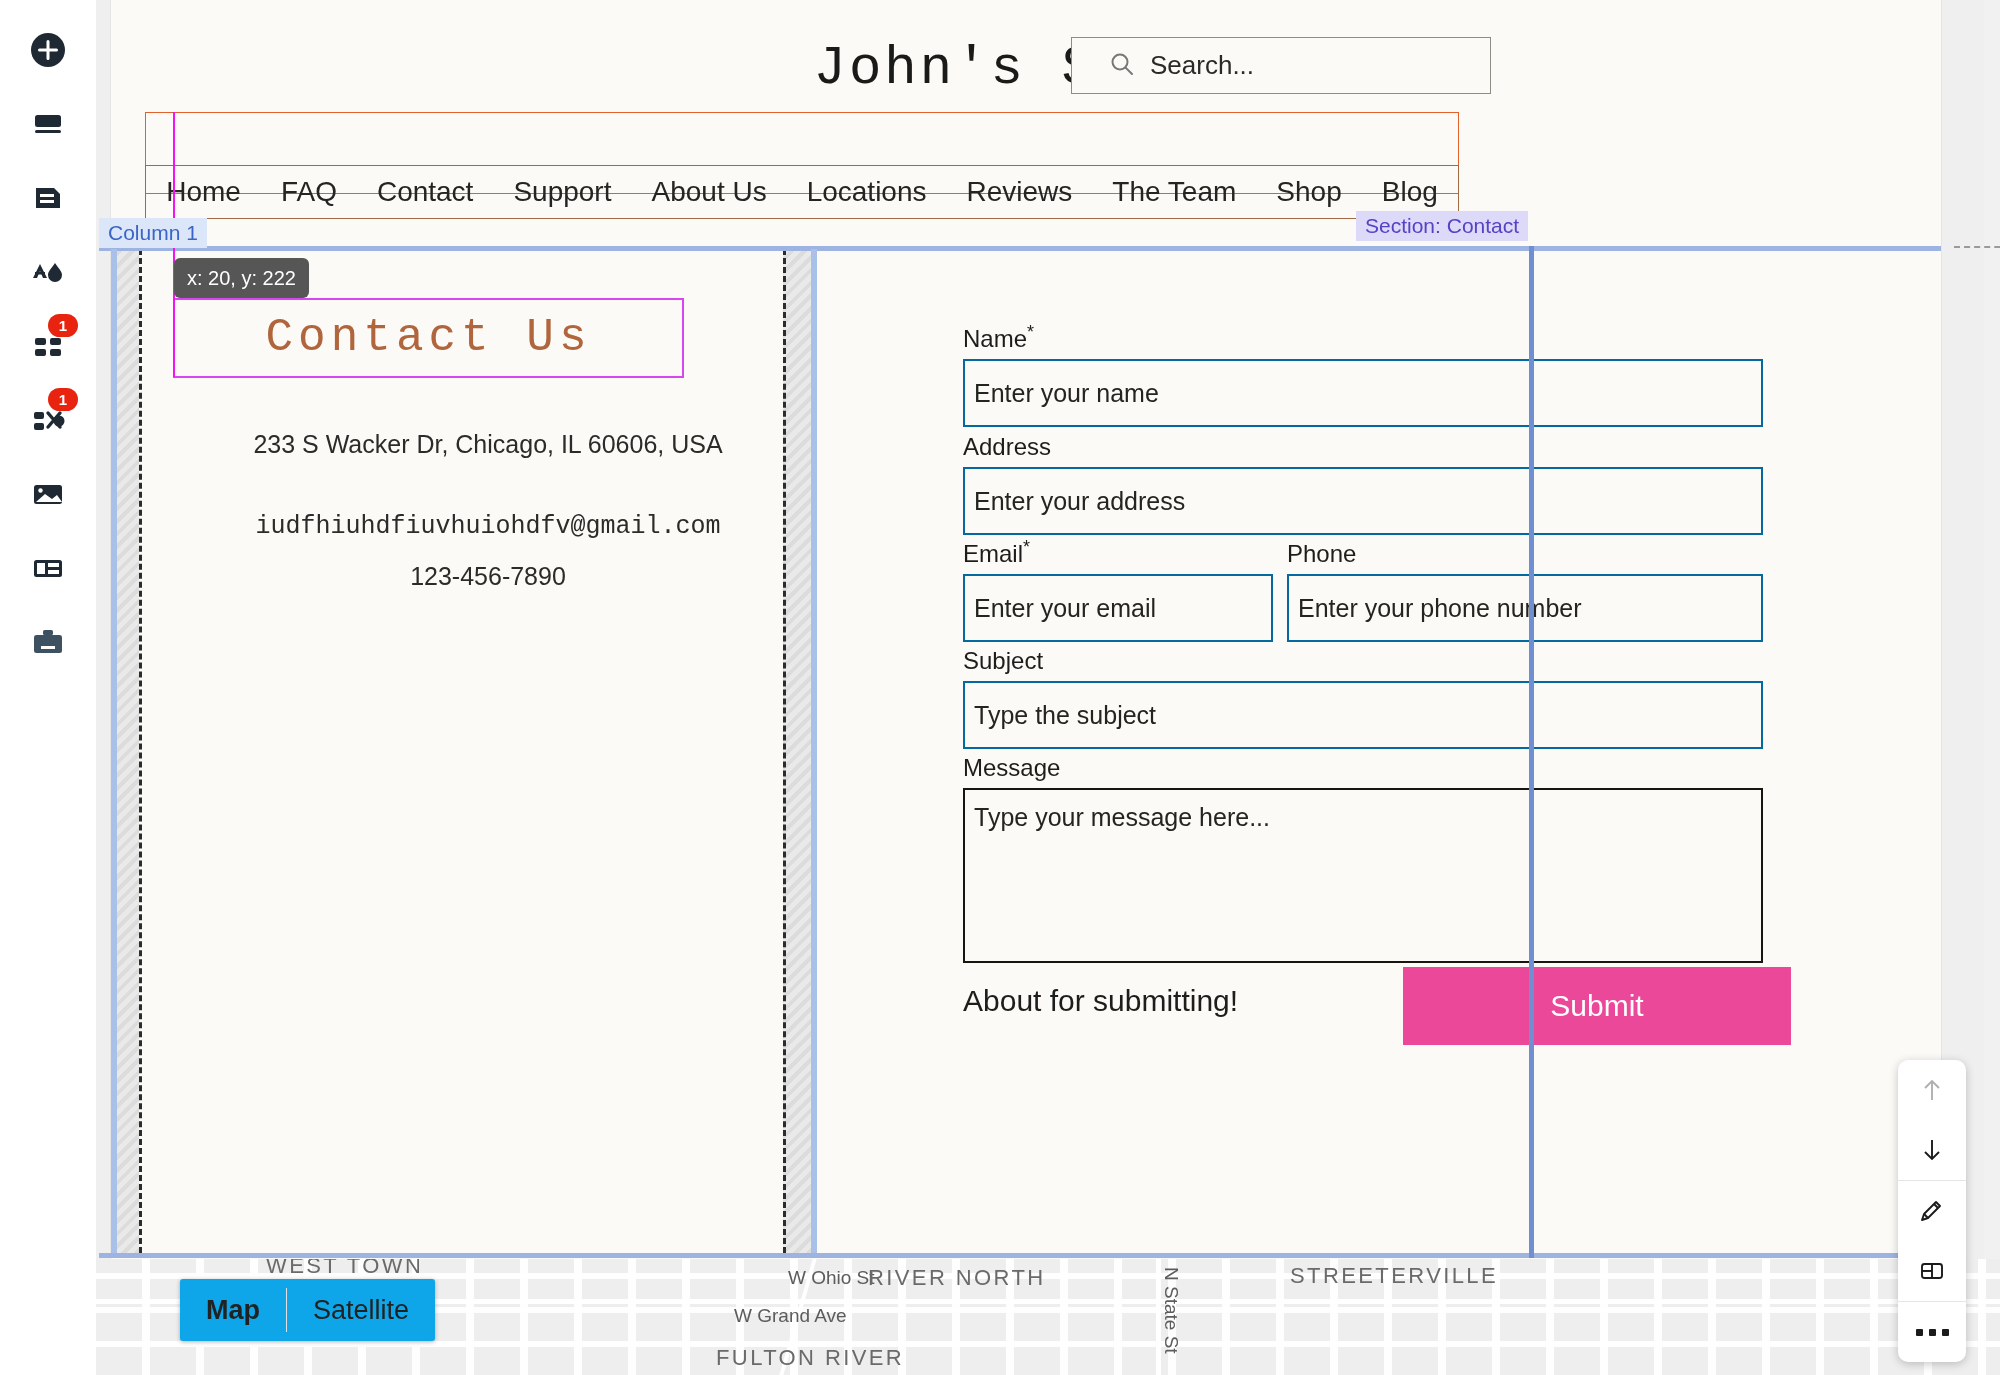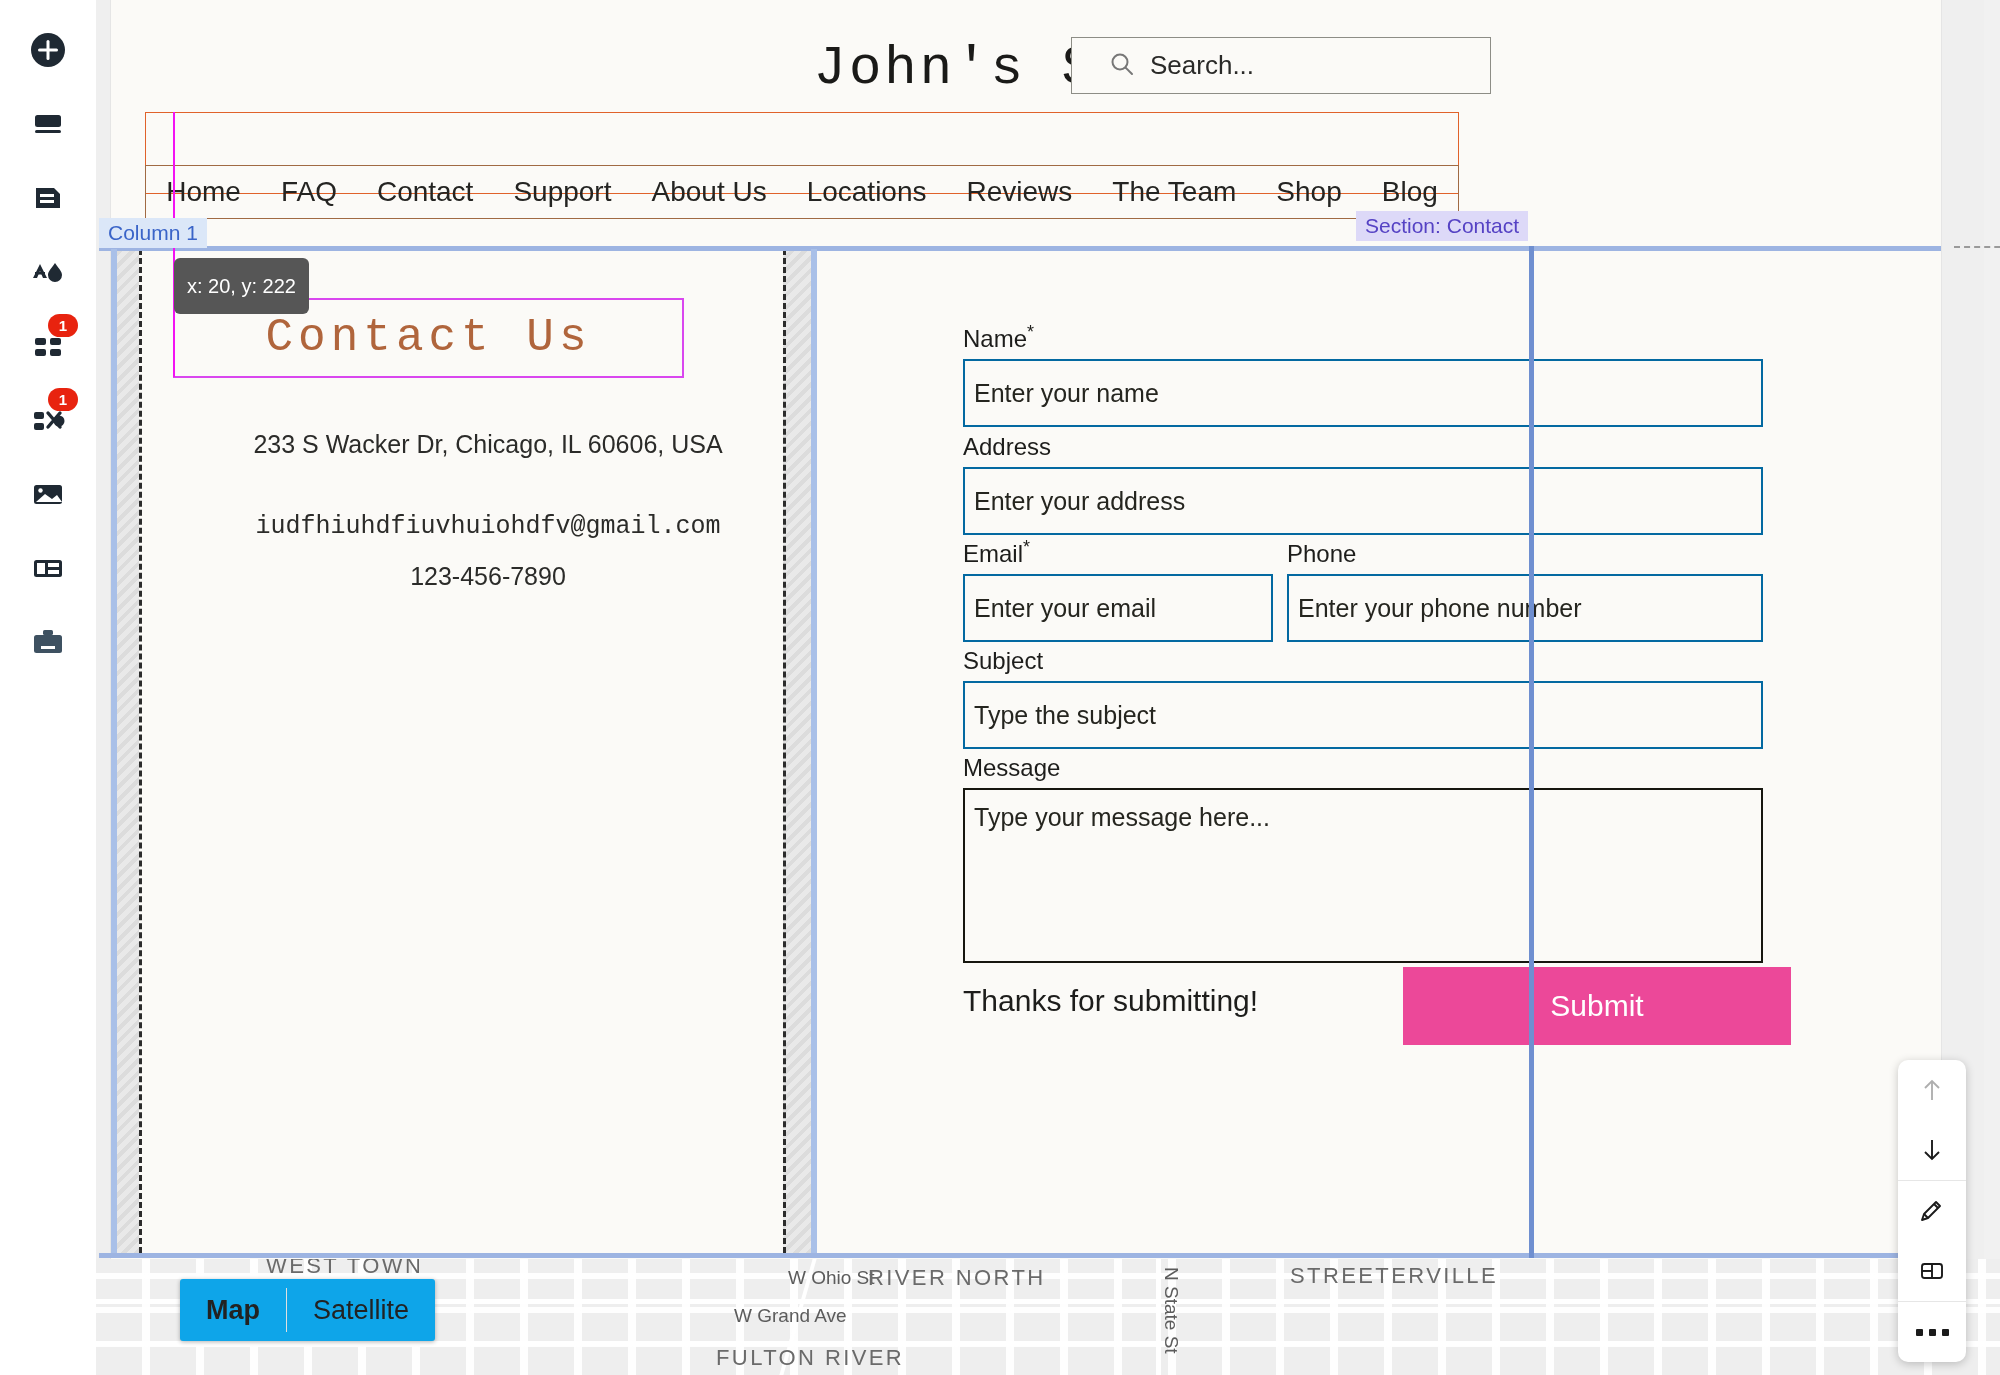--- a/index.html
+++ b/index.html
@@ -111,21 +111,21 @@
     position:absolute;left:0px;top:249px;width:6px;height:1004px;
     background:#a9c0e8;z-index:32;
   }
   #col-right-edge{
     position:absolute;left:700px;top:249px;width:6px;height:1004px;
     background:#a9c0e8;z-index:32;
   }
   
   #coord-tip{
     position:absolute;left:63px;top:258px;height:32px;line-height:32px;
-    background:#565656;color:#fff;border-radius:6px;padding:12px 13px;
+    background:#565656;color:#fff;border-radius:6px;padding:4px 13px;
     font-size:20px;z-index:55;white-space:nowrap;
   }
   
   #heading-box{
     position:absolute;left:62px;top:298px;width:511px;height:80px;
     border:2px solid #d946ef;box-sizing:border-box;
     display:flex;align-items:center;justify-content:center;
     z-index:36;background:transparent;cursor:pointer;
   }
   #heading-text{
@@ -407,21 +407,21 @@
         <div class="finput">
             <span class="ph">Type the subject</span>
           </div>
       </div>
 
       <div class="field" id="f-message">
         <label class="flabel"><span>Message</span><span class="req"></span></label>
         <div class="ftext"><span class="ph">Type your message here...</span></div>
       </div>
 
-      <div id="thanks-text">Thanks for submitting!</div>
+      <div id="thanks-text">About for submitting!</div>
       <div id="submit-btn">Submit</div>
     </div>
 
   </div>
 
   <div id="map">
     <div class="blockgrid"></div>
     <div class="road" style="left:0;top:40px;width:1904px;height:5px;"></div>
     <div class="road" style="left:0;top:82px;width:1904px;height:5px;"></div>
     <div class="road" style="left:1060px;top:0;width:5px;height:116px;"></div>

